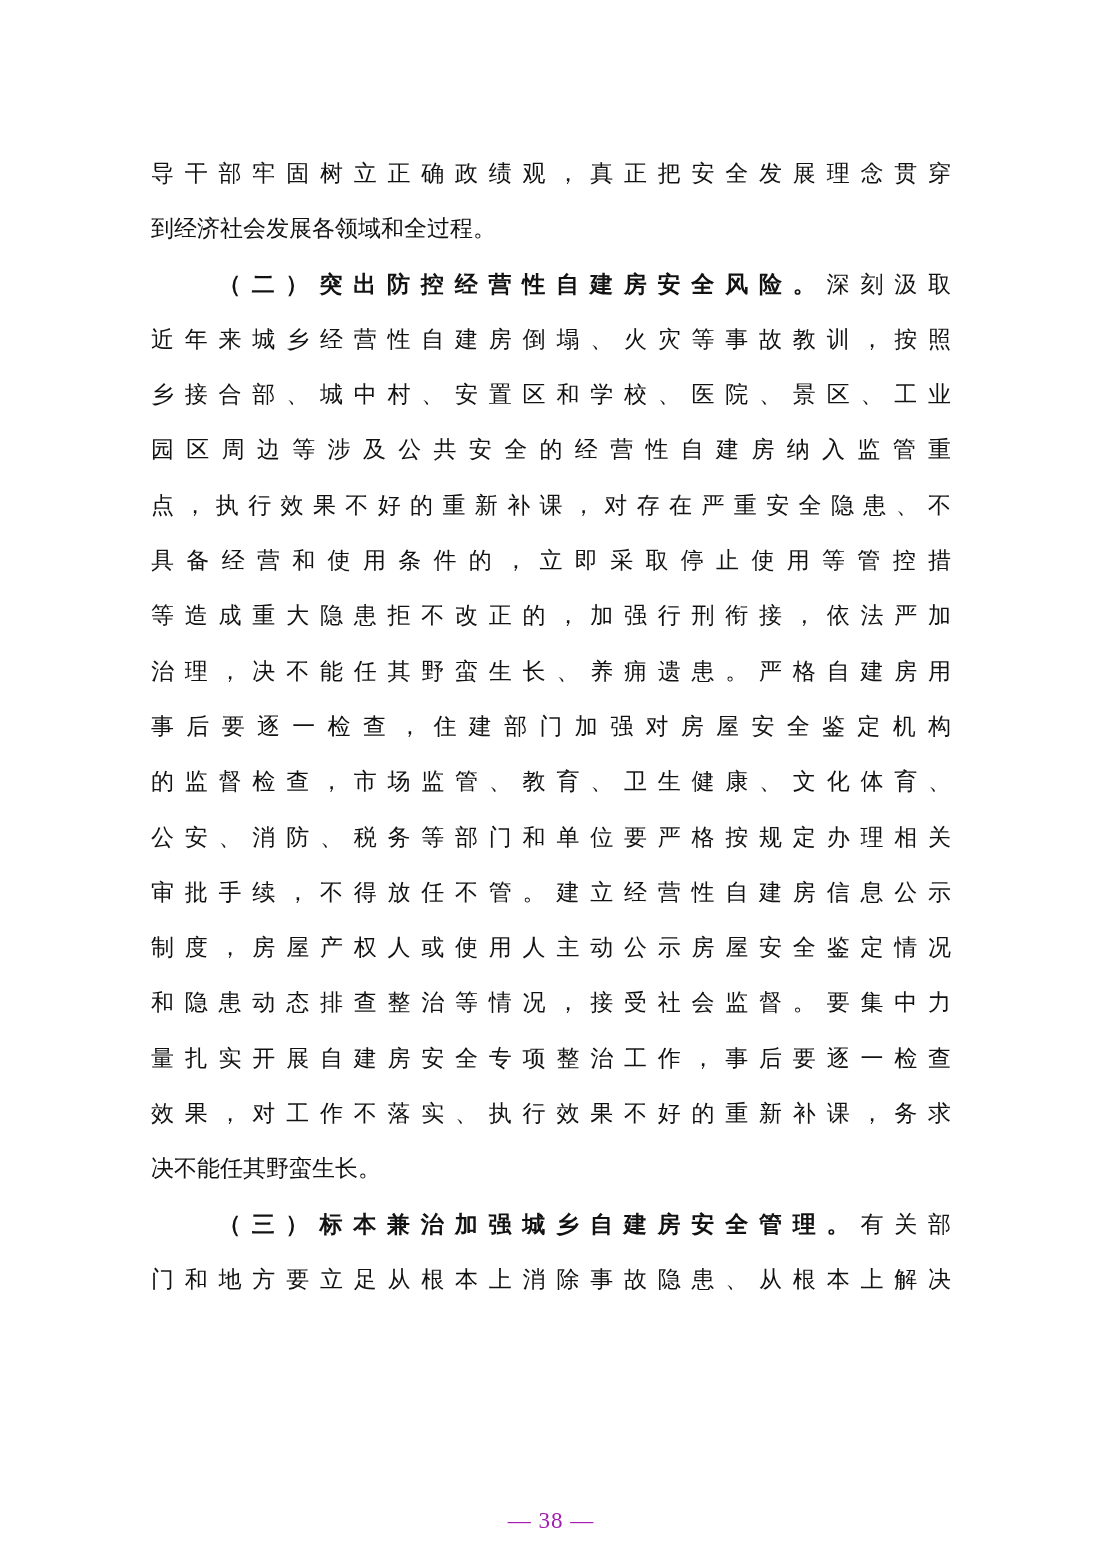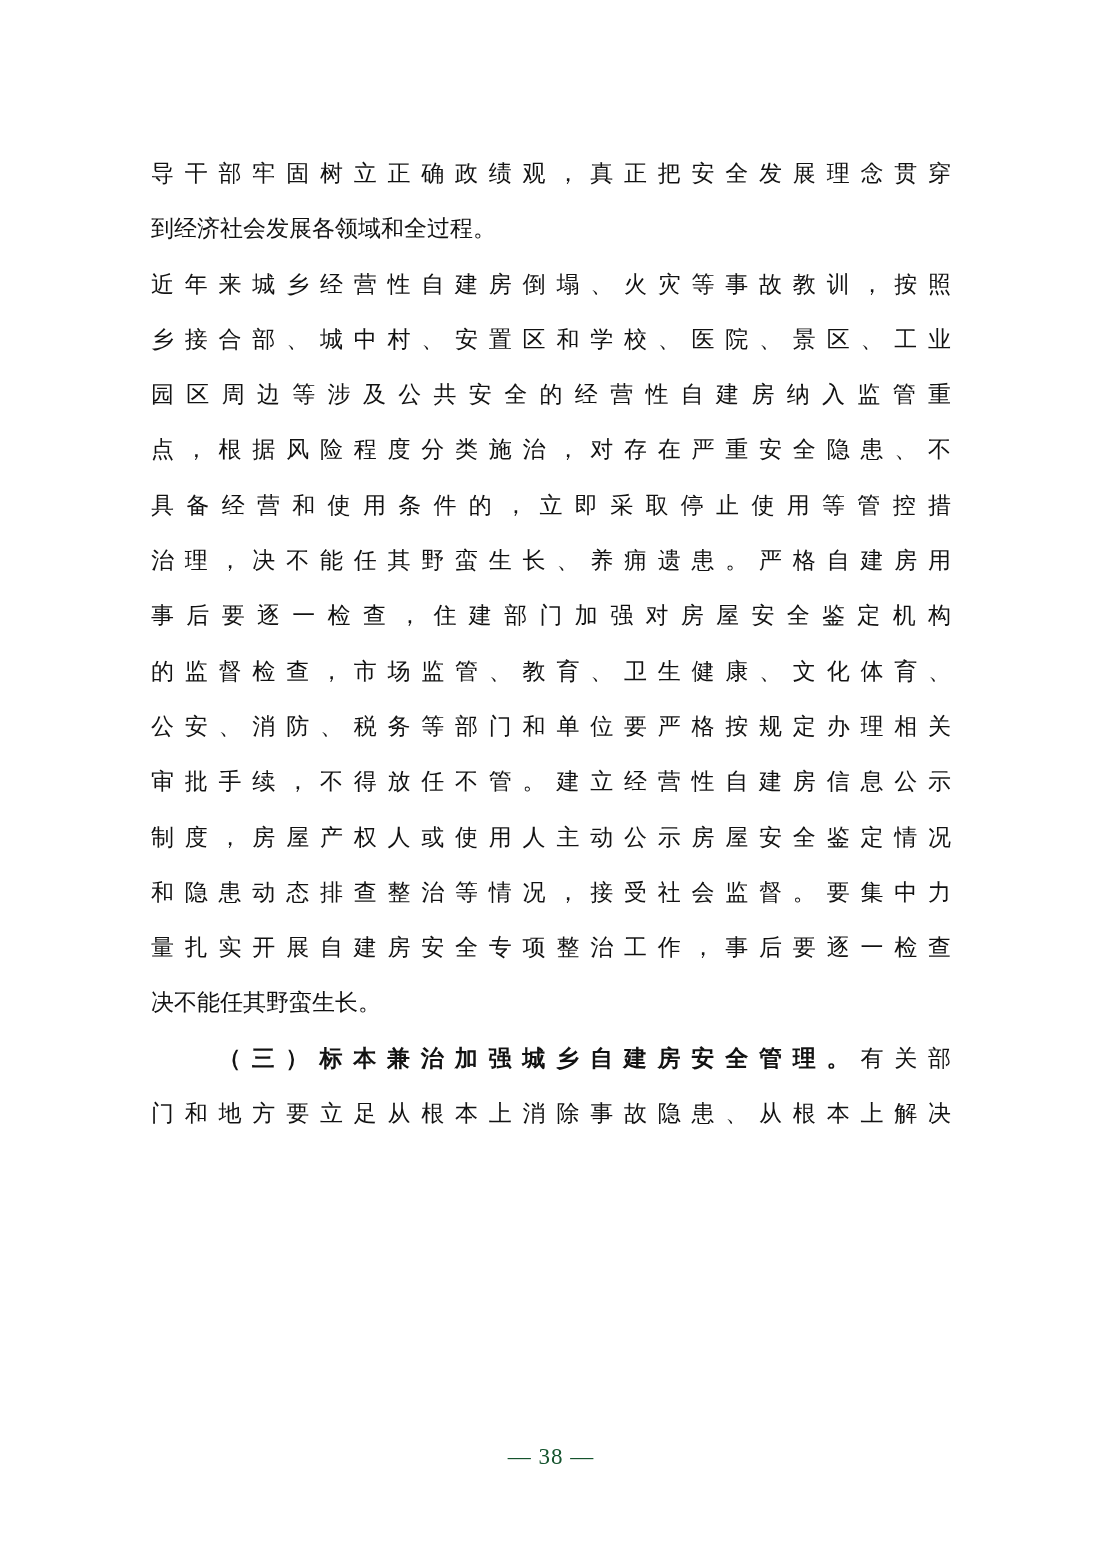--- a/index.html
+++ b/index.html
@@ -39,47 +39,50 @@
   }
   .line.para-end {
     text-align: right;
     text-align-last: left;
   }
   .line .heading-bold {
     font-weight: 700;
   }
   .page-number {
     position: absolute;
-    top: 1444px;
+    top: 1508px;
     left: 0;
     width: 100%;
     text-align: center;
     font-size: 23px;
     letter-spacing: 1px;
-    color: #14532d;
+    color: #a21caf;
   }
 </style>
 </head>
 <body>
 
 <div class="page">
   <div class="doc-body">
       <div class="line full">导干部牢固树立正确政绩观，真正把安全发展理念贯穿</div>
       <div class="line para-end">到经济社会发展各领域和全过程。</div>
+      <div class="line para-start"><span class="heading-bold">（二）突出防控经营性自建房安全风险。</span><span>深刻汲取</span></div>
       <div class="line full">近年来城乡经营性自建房倒塌、火灾等事故教训，按照</div>
       <div class="line full">乡接合部、城中村、安置区和学校、医院、景区、工业</div>
       <div class="line full">园区周边等涉及公共安全的经营性自建房纳入监管重</div>
-      <div class="line full">点，根据风险程度分类施治，对存在严重安全隐患、不</div>
+      <div class="line full">点，执行效果不好的重新补课，对存在严重安全隐患、不</div>
       <div class="line full">具备经营和使用条件的，立即采取停止使用等管控措</div>
+      <div class="line full">等造成重大隐患拒不改正的，加强行刑衔接，依法严加</div>
       <div class="line full">治理，决不能任其野蛮生长、养痈遗患。严格自建房用</div>
       <div class="line full">事后要逐一检查，住建部门加强对房屋安全鉴定机构</div>
       <div class="line full">的监督检查，市场监管、教育、卫生健康、文化体育、</div>
       <div class="line full">公安、消防、税务等部门和单位要严格按规定办理相关</div>
       <div class="line full">审批手续，不得放任不管。建立经营性自建房信息公示</div>
       <div class="line full">制度，房屋产权人或使用人主动公示房屋安全鉴定情况</div>
       <div class="line full">和隐患动态排查整治等情况，接受社会监督。要集中力</div>
       <div class="line full">量扎实开展自建房安全专项整治工作，事后要逐一检查</div>
+      <div class="line full">效果，对工作不落实、执行效果不好的重新补课，务求</div>
       <div class="line para-end">决不能任其野蛮生长。</div>
       <div class="line para-start"><span class="heading-bold">（三）标本兼治加强城乡自建房安全管理。</span><span>有关部</span></div>
       <div class="line full">门和地方要立足从根本上消除事故隐患、从根本上解决</div>
     </div>
   <div class="page-number">— 38 —</div>
 </div>
 
 </body></html>

